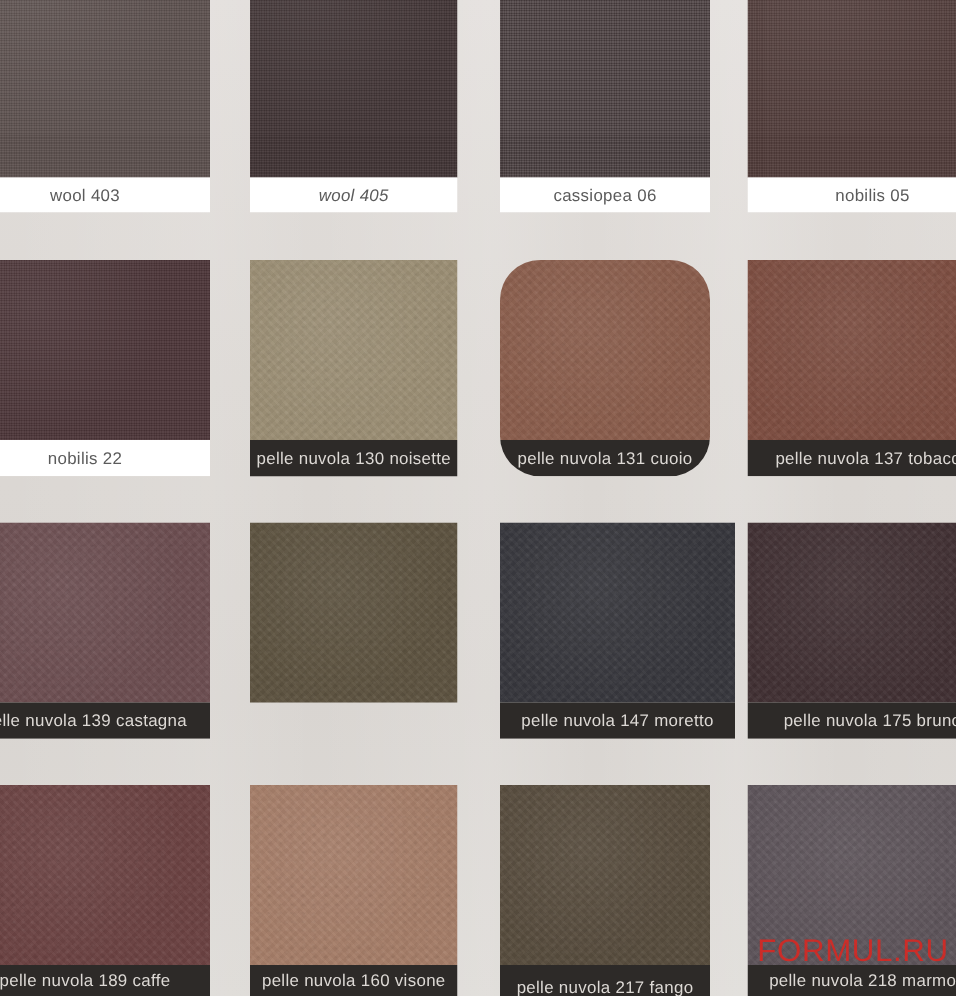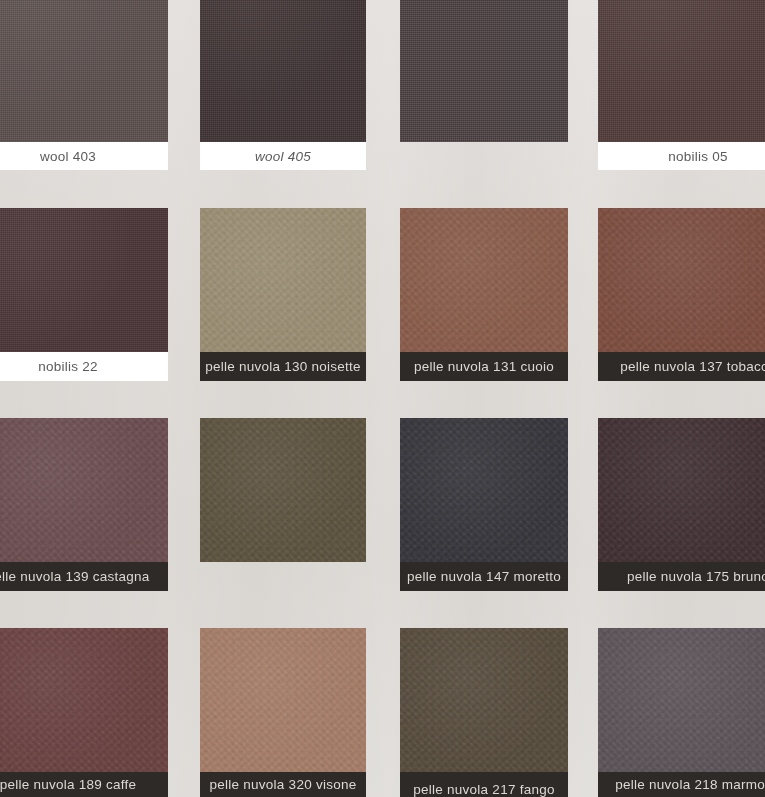--- a/index.html
+++ b/index.html
@@ -121,67 +121,69 @@
       <div class="swatch-card tex-wool" style="left: -32px; top: -58px; width: 200px; height: 228px;">
         <div class="swatch-image" style="height: 200px; background-color: rgb(92, 80, 78);"></div>
         <div class="swatch-label light" style="top: 200px; height: 28px;">wool 403</div>
       </div>
       <div class="swatch-card tex-wool" style="left: 200px; top: -58px; width: 166px; height: 228px;">
         <div class="swatch-image" style="height: 200px; background-color: rgb(65, 52, 53);"></div>
         <div class="swatch-label light" style="top: 200px; height: 28px; font-style: italic;">wool 405</div>
       </div>
       <div class="swatch-card tex-weave" style="left: 400px; top: -58px; width: 168px; height: 228px;">
         <div class="swatch-image" style="height: 200px; background-color: rgb(74, 63, 64);"></div>
+        <div class="swatch-label light" style="top: 200px; height: 28px;">cassiopea 06</div>
       </div>
       <div class="swatch-card tex-wool" style="left: 598px; top: -58px; width: 200px; height: 228px;">
         <div class="swatch-image" style="height: 200px; background-color: rgb(82, 61, 59);"></div>
         <div class="swatch-label light" style="top: 200px; height: 28px;">nobilis 05</div>
       </div>
       <div class="swatch-card tex-wool" style="left: -32px; top: 208px; width: 200px; height: 173px;">
         <div class="swatch-image" style="height: 144px; background-color: rgb(75, 52, 55);"></div>
         <div class="swatch-label light" style="top: 144px; height: 29px;">nobilis 22</div>
       </div>
       <div class="swatch-card tex-leather" style="left: 200px; top: 208px; width: 166px; height: 223px;">
         <div class="swatch-image" style="height: 144px; background-color: rgb(155, 142, 116);"></div>
         <div class="swatch-label dark" style="top: 144px; height: 29px;">pelle nuvola 130 noisette</div>
       </div>
-      <div class="swatch-card tex-leather" style="left: 400px; top: 208px; width: 168px; height: 173px;">
+      <div class="swatch-card tex-leather" style="left: 400px; top: 208px; width: 168px; height: 173px; border-radius: 32px;">
         <div class="swatch-image" style="height: 144px; background-color: rgb(138, 93, 76);"></div>
         <div class="swatch-label dark" style="top: 144px; height: 29px;">pelle nuvola 131 cuoio</div>
       </div>
       <div class="swatch-card tex-leather" style="left: 598px; top: 208px; width: 200px; height: 173px;">
         <div class="swatch-image" style="height: 144px; background-color: rgb(125, 78, 65);"></div>
         <div class="swatch-label dark" style="top: 144px; height: 29px;">pelle nuvola 137 tobacco</div>
       </div>
       <div class="swatch-card tex-leather" style="left: -32px; top: 418px; width: 200px; height: 173px;">
         <div class="swatch-image" style="height: 144px; background-color: rgb(108, 78, 81);"></div>
         <div class="swatch-label dark" style="top: 144px; height: 29px;">pelle nuvola 139 castagna</div>
       </div>
       <div class="swatch-card tex-leather" style="left: 200px; top: 418px; width: 166px; height: 173px;">
         <div class="swatch-image" style="height: 144px; background-color: rgb(93, 83, 64);"></div>
       </div>
-      <div class="swatch-card tex-leather" style="left: 400px; top: 418px; width: 168px; height: 173px;">
+      <div class="swatch-card tex-leather" style="left: 400px; top: 418px; width: 168px; height: 173px; padding-left: 20px;">
         <div class="swatch-image" style="height: 144px; background-color: rgb(54, 54, 60);"></div>
         <div class="swatch-label dark" style="top: 144px; height: 29px;">pelle nuvola 147 moretto</div>
       </div>
       <div class="swatch-card tex-leather" style="left: 598px; top: 418px; width: 200px; height: 173px;">
         <div class="swatch-image" style="height: 144px; background-color: rgb(65, 48, 51);"></div>
         <div class="swatch-label dark" style="top: 144px; height: 29px;">pelle nuvola 175 bruno</div>
       </div>
       <div class="swatch-card tex-leather" style="left: -32px; top: 628px; width: 200px; height: 169px;">
         <div class="swatch-image" style="height: 144px; background-color: rgb(107, 66, 66);"></div>
         <div class="swatch-label dark" style="top: 144px; height: 25px;">pelle nuvola 189 caffe</div>
       </div>
       <div class="swatch-card tex-leather" style="left: 200px; top: 628px; width: 166px; height: 169px;">
         <div class="swatch-image" style="height: 144px; background-color: rgb(165, 125, 104);"></div>
-        <div class="swatch-label dark" style="top: 144px; height: 25px;">pelle nuvola 320 visone</div>
+        <div class="swatch-label dark" style="top: 144px; height: 25px;">pelle nuvola 160 visone</div>
       </div>
       <div class="swatch-card tex-leather" style="left: 400px; top: 628px; width: 168px; height: 169px;">
         <div class="swatch-image" style="height: 144px; background-color: rgb(87, 76, 61);"></div>
         <div class="swatch-label dark" style="top: 144px; height: 34px;">pelle nuvola 217 fango</div>
       </div>
       <div class="swatch-card tex-leather" style="left: 598px; top: 628px; width: 200px; height: 169px;">
         <div class="swatch-image" style="height: 144px; background-color: rgb(93, 84, 90);"></div>
         <div class="swatch-label dark" style="top: 144px; height: 25px;">pelle nuvola 218 marmotta</div>
       </div>
     </div>
 
+  <div id="watermark">FORMUL.RU</div>
 </div>
 
 </body></html>

